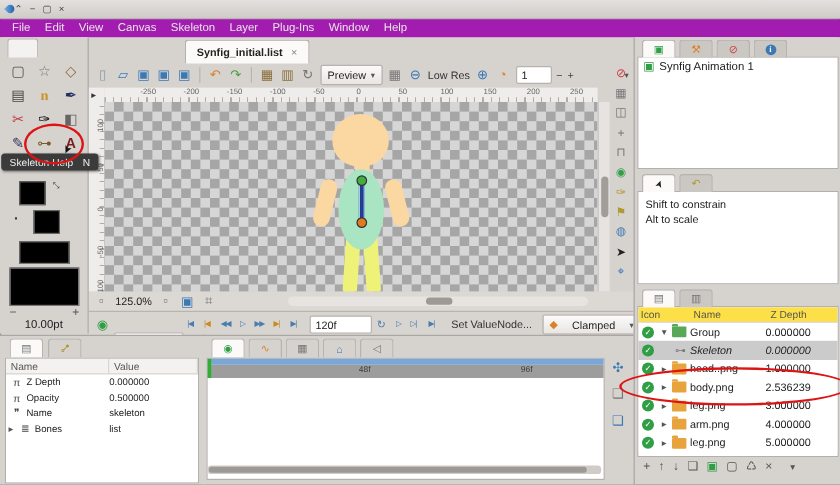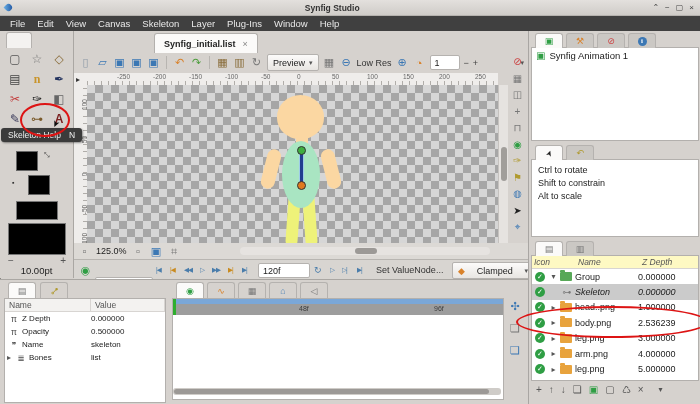--- a/index.html
+++ b/index.html
@@ -8,21 +8,21 @@
     overflow:hidden;box-shadow:inset 0 0 0 1px #8a8784;}
   .abs{position:absolute;}
 
   
   .titlebar{left:0;top:0;width:700px;height:15px;background:linear-gradient(#e3e0dd,#cfccc8);
     display:flex;align-items:center;border-bottom:1px solid #b5b2ae;}
   .title{flex:1;text-align:center;font-weight:bold;font-size:8.5px;color:#333;}
   .drop{width:7px;height:7px;margin-left:5px;background:linear-gradient(135deg,#6db3e8,#1b4f9c);
     border-radius:0 50% 50% 50%;transform:rotate(-45deg);}
   .winctl{display:flex;gap:6px;margin-right:6px;font-size:8px;color:#444;}
-  .menubar{left:0;top:16px;width:700px;height:15px;background:#404040;display:flex;align-items:center;padding-left:4px;box-sizing:border-box;}
+  .menubar{left:0;top:16px;width:700px;height:15px;background:#a21caf;display:flex;align-items:center;padding-left:4px;box-sizing:border-box;}
   .menubar span{color:#e8e8e8;font-size:9.5px;padding:0 6px;}
 
   .main{left:0;top:31px;width:700px;height:373px;}
 
   
   .toolbox{left:0;top:0;width:73px;height:247px;background:#d6d2ce;border-right:1px solid #aaa7a3;}
   .tb-tab{left:6px;top:1px;width:24px;height:15px;background:#f4f2f0;border:1px solid #b5b2af;border-bottom:none;border-radius:3px 3px 0 0;}
   .tb-grid{left:4px;top:18px;width:66px;display:grid;grid-template-columns:22px 22px 22px;grid-auto-rows:20px;}
   .tool{display:flex;align-items:center;justify-content:center;font-size:12px;color:#333;}
   .swatch{background:#000;border:1px solid #666;}
@@ -113,42 +113,41 @@
   .rtab{width:26px;height:14px;border:1px solid #b5b2af;border-bottom:none;border-radius:3px 3px 0 0;
     display:flex;align-items:center;justify-content:center;font-size:9px;background:#cbc8c4;}
   .rtab.on{background:#fbfaf9;}
   .panelbody{background:#fff;border:1px solid #b3b0ad;margin:0 2px;}
   .infoi{width:9px;height:9px;border-radius:50%;background:#3c78b4;color:#fff;font-size:7px;font-weight:bold;display:flex;align-items:center;justify-content:center;font-family:"Liberation Serif",serif;}
   .canv-item{display:flex;align-items:center;gap:4px;padding:2px 4px;font-size:9.5px;}
   .toolopt{padding:4px 6px;font-size:9px;line-height:13px;color:#222;}
   .toolopt .t{font-weight:bold;}
 
   
-  .lhead{display:grid;grid-template-columns:44px 64px 1fr;color:#555;font-size:8.5px;background:#fef9c3;border-bottom:1px solid #d8d5d2;font-style:italic;}
+  .lhead{display:grid;grid-template-columns:44px 64px 1fr;color:#555;font-size:8.5px;background:#fde047;border-bottom:1px solid #d8d5d2;}
   .lhead div{padding:1px 2px;}
   .lrow{display:grid;grid-template-columns:16px 11px 16px 63px 1fr;align-items:center;height:15.4px;font-size:9px;background:#fff;}
   .lrow.sel{background:#cbcbcb;font-style:italic;}
   .chk{width:10px;height:10px;border-radius:50%;background:#2f9e44;color:#fff;font-size:7px;display:flex;align-items:center;justify-content:center;margin-left:3px;}
   .exp{color:#555;font-size:8px;text-align:center;}
   .folder{width:12px;height:9px;border-radius:1px;position:relative;margin-left:1px;}
   .folder::before{content:"";position:absolute;left:0;top:-2px;width:5px;height:2px;background:inherit;border-radius:1px 1px 0 0;}
   .f-green{background:#58a858;}
   .f-orange{background:#e8a33d;}
   .lbtns{display:flex;align-items:center;gap:7px;padding:3px 0 0 7px;font-size:10px;color:#555;}
 
   .sep{width:1px;height:13px;background:#b8b5b1;margin:0 2px;}
 </style>
 </head>
 <body>
 
 <div class="window">
 
   <div class="abs titlebar">
     <span class="drop"></span>
-    <span class="title">Synfig Studio</span>
     <span class="winctl">
       <span>⌃</span>
       <span>−</span>
       <span>▢</span>
       <span>×</span>
     </span>
   </div>
 
   <div class="abs menubar">
     <span>File</span>
@@ -443,21 +442,20 @@
       <div style="margin-top:2px">
         <div class="rtabs">
           <span class="rtab on">
               <span class="c-dark" style="transform:rotate(-70deg);font-size:8px">➤</span>
             </span>
           <span class="rtab">
               <span class="c-gold">↶</span>
             </span>
         </div>
         <div class="panelbody toolopt" style="height:78px;box-sizing:border-box;">
-          <div>Ctrl to rotate</div>
           <div>Shift to constrain</div>
           <div>Alt to scale</div>
         </div>
       </div>
 
       <div style="margin-top:2px">
         <div class="rtabs">
           <span class="rtab on">
               <span class="c-gray">▤</span>
             </span>

